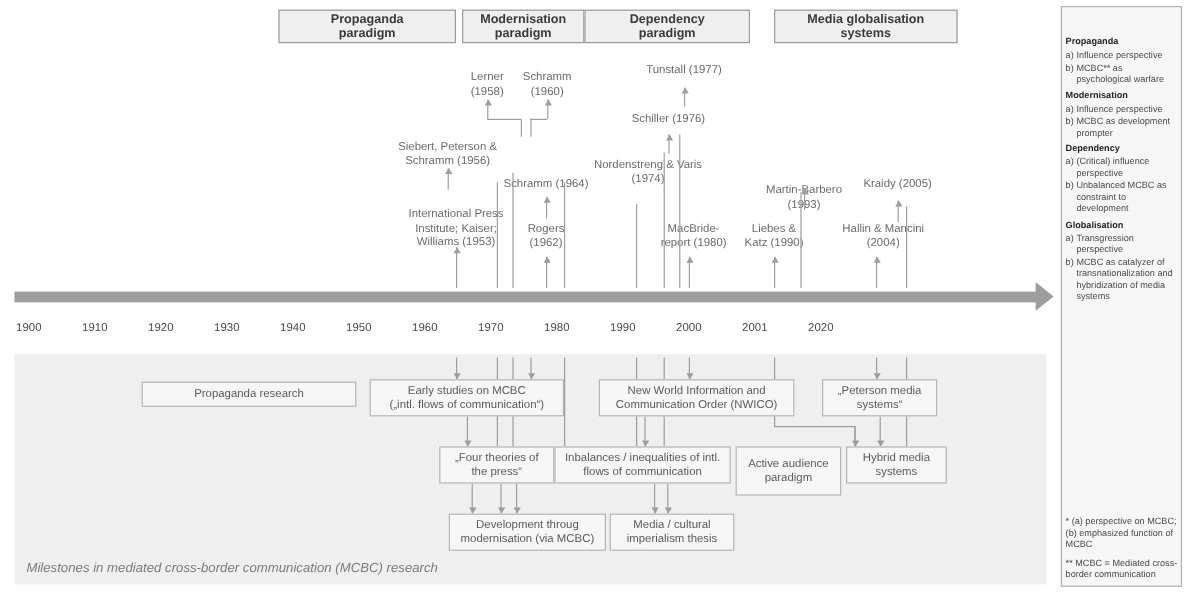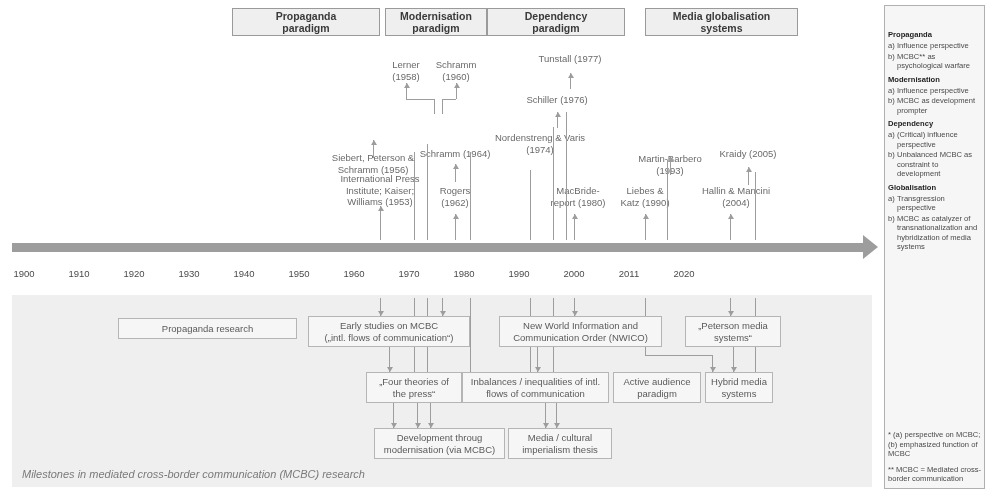--- a/index.html
+++ b/index.html
@@ -174,21 +174,21 @@
 systems</div>
     </div>
 
   <div id="milestone-layer">
       <div class="milestone" style="left: 406px; top: 59px; width: 58px;">Lerner
 (1958)</div>
       <div class="milestone" style="left: 456px; top: 59px; width: 62px;">Schramm
 (1960)</div>
       <div class="milestone" style="left: 570px; top: 53px; width: 80px;">Tunstall (1977)</div>
       <div class="milestone" style="left: 557px; top: 94px; width: 78px;">Schiller (1976)</div>
-      <div class="milestone" style="left: 373px; top: 117px; width: 108px; margin-top: 35px;">Siebert, Peterson &amp;
+      <div class="milestone" style="left: 373px; top: 117px; width: 108px;">Siebert, Peterson &amp;
 Schramm (1956)</div>
       <div class="milestone" style="left: 540px; top: 132px; width: 112px;">Nordenstreng &amp; Varis
 (1974)</div>
       <div class="milestone" style="left: 670px; top: 153px; width: 84px;">Martin-Barbero
 (1993)</div>
       <div class="milestone" style="left: 455px; top: 148px; width: 88px;">Schramm (1964)</div>
       <div class="milestone" style="left: 748px; top: 148px; width: 76px;">Kraidy (2005)</div>
       <div class="milestone" style="left: 380px; top: 173px; width: 92px;">International Press
 Institute; Kaiser;
 Williams (1953)</div>
@@ -253,21 +253,21 @@
       <div class="year-label" style="left: 79px;">1910</div>
       <div class="year-label" style="left: 134px;">1920</div>
       <div class="year-label" style="left: 189px;">1930</div>
       <div class="year-label" style="left: 244px;">1940</div>
       <div class="year-label" style="left: 299px;">1950</div>
       <div class="year-label" style="left: 354px;">1960</div>
       <div class="year-label" style="left: 409px;">1970</div>
       <div class="year-label" style="left: 464px;">1980</div>
       <div class="year-label" style="left: 519px;">1990</div>
       <div class="year-label" style="left: 574px;">2000</div>
-      <div class="year-label" style="left: 629px;">2011</div>
+      <div class="year-label" style="left: 629px;">2001</div>
       <div class="year-label" style="left: 684px;">2020</div>
     </div>
 
   <div id="lower-panel"></div>
   <div id="lower-connector-layer">
       <div class="vline" style="left: 380px; top: 298px; height: 18px;"></div>
       <div class="arrow-down" style="left: 380px; top: 311px;"></div>
       <div class="vline" style="left: 414px; top: 298px; height: 74px;"></div>
       <div class="vline" style="left: 427px; top: 298px; height: 74px;"></div>
       <div class="vline" style="left: 442px; top: 298px; height: 18px;"></div>
@@ -307,23 +307,23 @@
       <div class="theme-box" style="left: 308px; top: 316px; width: 162px; height: 31px;">Early studies on MCBC
 („intl. flows of communication“)</div>
       <div class="theme-box" style="left: 499px; top: 316px; width: 163px; height: 31px;">New World Information and
 Communication Order (NWICO)</div>
       <div class="theme-box" style="left: 685px; top: 316px; width: 96px; height: 31px;">„Peterson media
 systems“</div>
       <div class="theme-box" style="left: 366px; top: 372px; width: 96px; height: 31px;">„Four theories of
 the press“</div>
       <div class="theme-box" style="left: 462px; top: 372px; width: 147px; height: 31px;">Inbalances / inequalities of intl.
 flows of communication</div>
-      <div class="theme-box" style="left: 613px; top: 372px; width: 88px; height: 31px;">Active audience
+      <div class="theme-box" style="left: 613px; top: 372px; width: 88px; height: 41px;">Active audience
 paradigm</div>
-      <div class="theme-box" style="left: 705px; top: 372px; width: 68px; height: 31px;">Hybrid media
+      <div class="theme-box" style="left: 705px; top: 372px; width: 84px; height: 31px;">Hybrid media
 systems</div>
       <div class="theme-box" style="left: 374px; top: 428px; width: 131px; height: 31px;">Development throug
 modernisation (via MCBC)</div>
       <div class="theme-box" style="left: 508px; top: 428px; width: 104px; height: 31px;">Media / cultural
 imperialism thesis</div>
     </div>
   <div id="caption">Milestones in mediated cross-border communication (MCBC) research</div>
 
   <div id="details-panel"></div>
   <div id="details-body">

